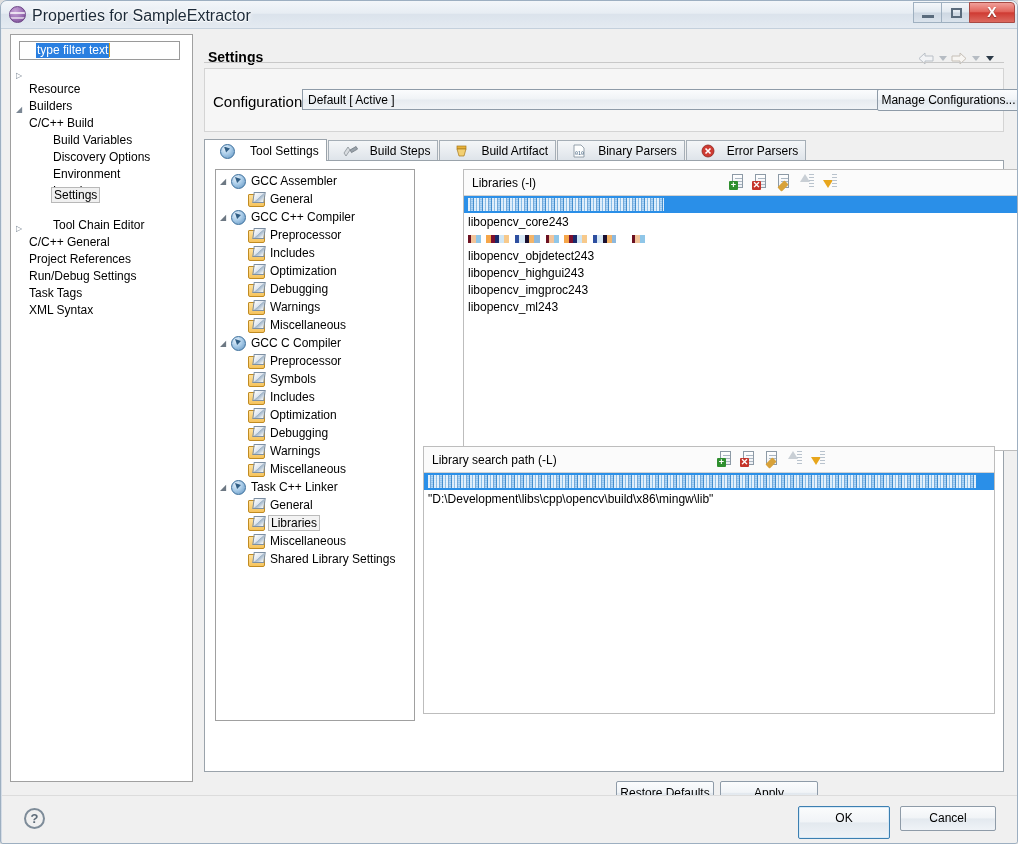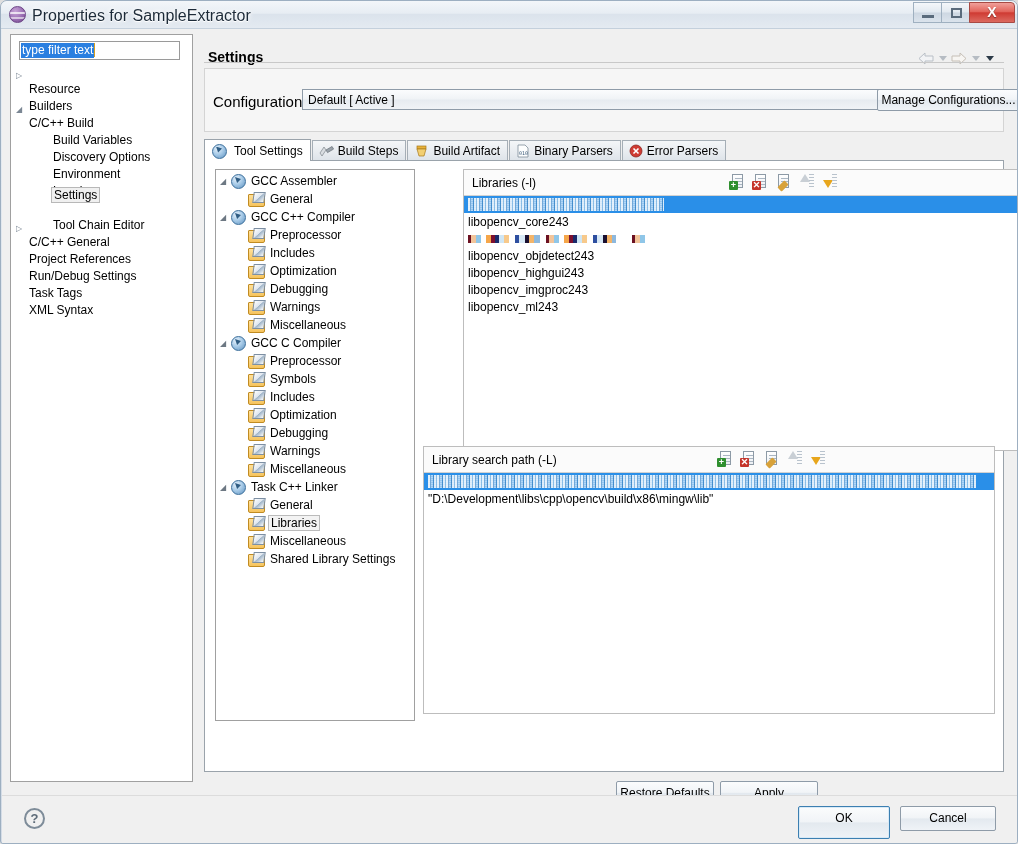--- a/index.html
+++ b/index.html
@@ -104,21 +104,21 @@
     position: absolute; left: 8px; top: 5px;
     width: 183px; height: 748px;
     background: #ffffff;
     border: 1px solid #a0a0a0;
   }
   .filter-box {
     position: absolute; left: 8px; top: 6px;
     width: 161px; height: 19px;
     background: #ffffff;
     border: 1px solid #9a9a9a;
-    padding: 1px 1px;
+    padding: 1px 16px;
     overflow: hidden;
   }
   .filter-text {
     display: inline-block;
     background: #2a7fe0;
     color: #ffffff;
     font-size: 12px;
     line-height: 15px;
     padding: 0 1px;
     white-space: nowrap;
@@ -222,22 +222,22 @@
   }
 
   
   .tabs {
     position: absolute; left: 6px; top: 105px;
     width: 800px; height: 22px;
     display: flex; align-items: flex-end;
   }
   .tab {
     height: 21px;
-    display: flex; align-items: center; gap: 4px;
-    padding: 0 7px 0 6px;
+    display: flex; align-items: center; gap: 12px;
+    padding: 0 7px 0 14px;
     font-size: 12px; color: #000;
     border: 1px solid #a5aeb6;
     border-bottom: none;
     background: linear-gradient(to bottom, #f4f6f8 0%, #e8ecf0 55%, #dde3e9 100%);
     margin-right: 1px;
     white-space: nowrap;
   }
   .tab.active {
     background: #ffffff;
     height: 22px;

